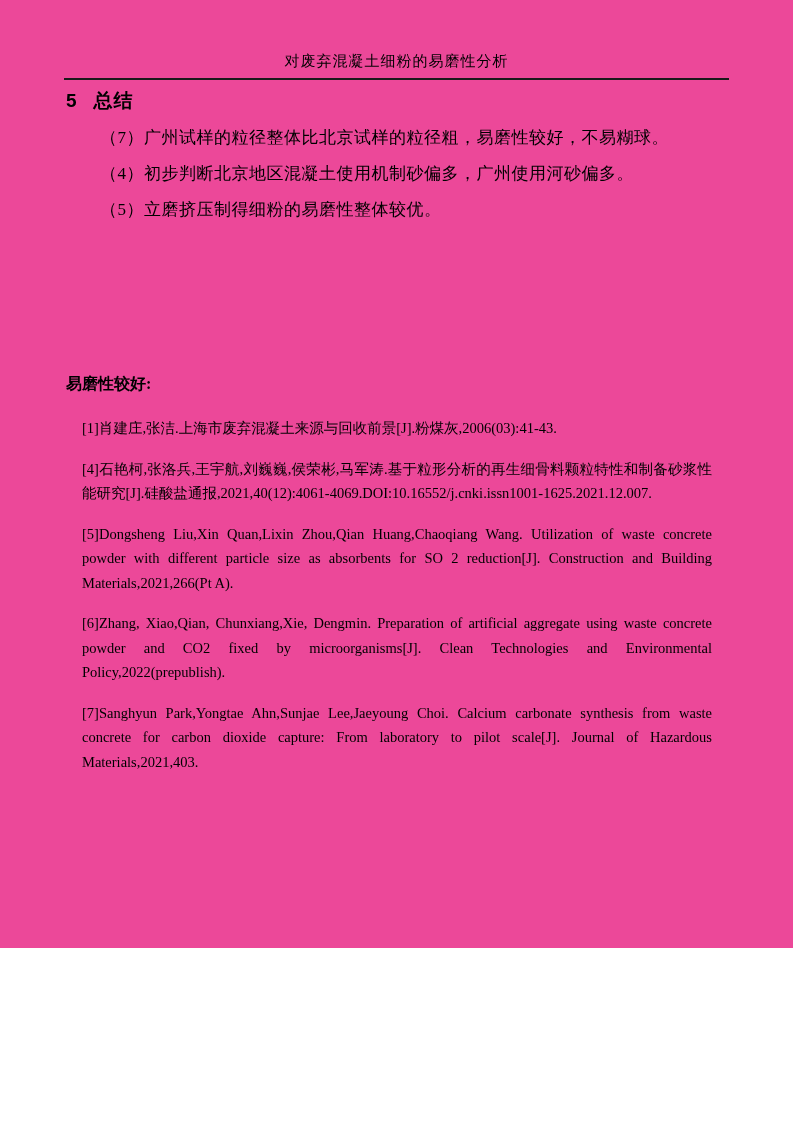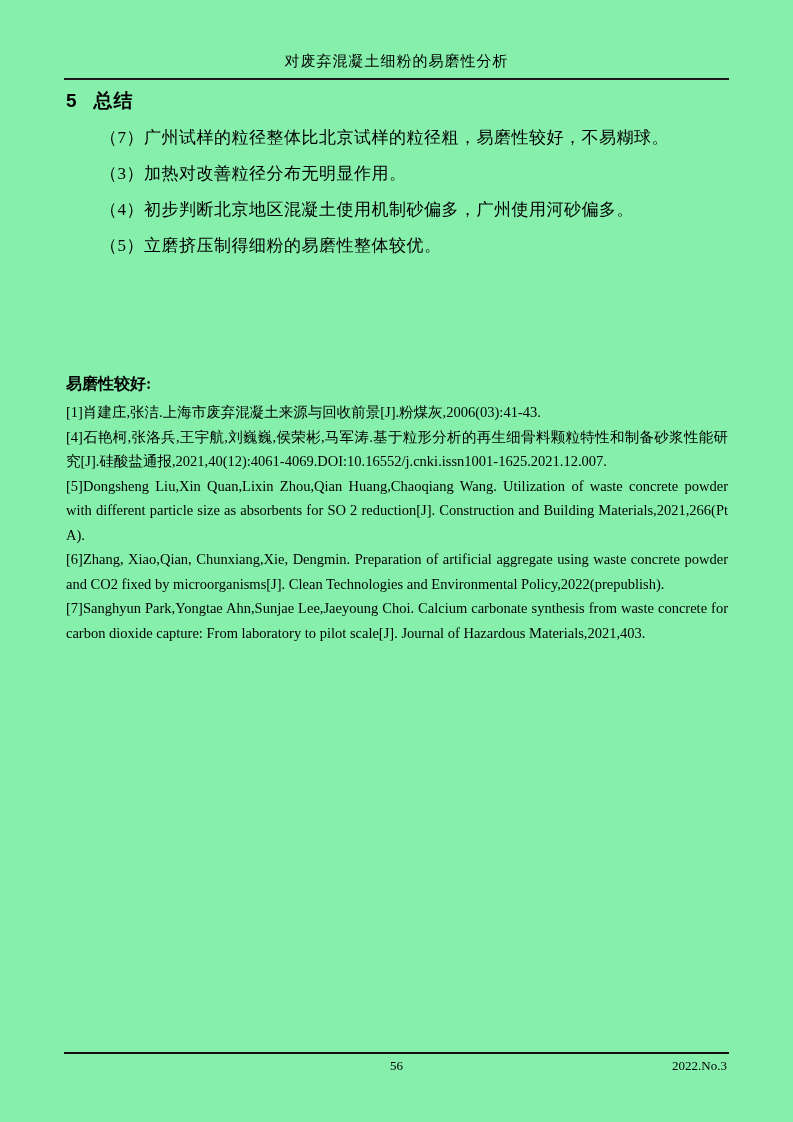--- a/index.html
+++ b/index.html
@@ -3,22 +3,22 @@
 <meta charset="utf-8">
 <style>
   html, body {
     margin: 0;
     padding: 0;
     background: #ffffff;
   }
   .page {
     position: relative;
     width: 793px;
-    height: 1122px;
-    background: #86efac;
+    height: 948px;
+    background: #ec4899;
     color: #000000;
     font-family: "Liberation Serif", "DejaVu Serif", serif;
     overflow: hidden;
   }
   
   .running-header {
     position: absolute;
     top: 52px;
     left: 66px;
     right: 66px;
@@ -73,21 +73,21 @@
   .references {
     position: absolute;
     top: 400px;
     left: 66px;
     width: 662px;
     font-size: 14.5px;
     line-height: 24.5px;
     text-align: justify;
   }
   .reference-item {
-    margin: 0;
+    margin: 16px;
   }
   
   .footer-rule {
     position: absolute;
     top: 1052px;
     left: 64px;
     right: 64px;
     height: 0;
     border-top: 2.5px solid #111111;
   }
@@ -114,21 +114,20 @@
   <div class="running-header">对废弃混凝土细粉的易磨性分析</div>
 
   <div class="header-rule"></div>
 
   <div class="section-heading">
     <span class="num">5</span><span>总结</span>
   </div>
 
   <div class="conclusions">
     <p class="conclusion-item">（7）广州试样的粒径整体比北京试样的粒径粗，易磨性较好，不易糊球。</p>
-    <p class="conclusion-item">（3）加热对改善粒径分布无明显作用。</p>
     <p class="conclusion-item">（4）初步判断北京地区混凝土使用机制砂偏多，广州使用河砂偏多。</p>
     <p class="conclusion-item">（5）立磨挤压制得细粉的易磨性整体较优。</p>
   </div>
 
   <div class="ref-heading">易磨性较好:</div>
 
   <div class="references">
     <p class="reference-item">[1]肖建庄,张洁.上海市废弃混凝土来源与回收前景[J].粉煤灰,2006(03):41-43.</p>
     <p class="reference-item">[4]石艳柯,张洛兵,王宇航,刘巍巍,侯荣彬,马军涛.基于粒形分析的再生细骨料颗粒特性和制备砂浆性能研究[J].硅酸盐通报,2021,40(12):4061-4069.DOI:10.16552/j.cnki.issn1001-1625.2021.12.007.</p>
     <p class="reference-item">[5]Dongsheng Liu,Xin Quan,Lixin Zhou,Qian Huang,Chaoqiang Wang. Utilization of waste concrete powder with different particle size as absorbents for SO 2 reduction[J]. Construction and Building Materials,2021,266(Pt A).</p>

